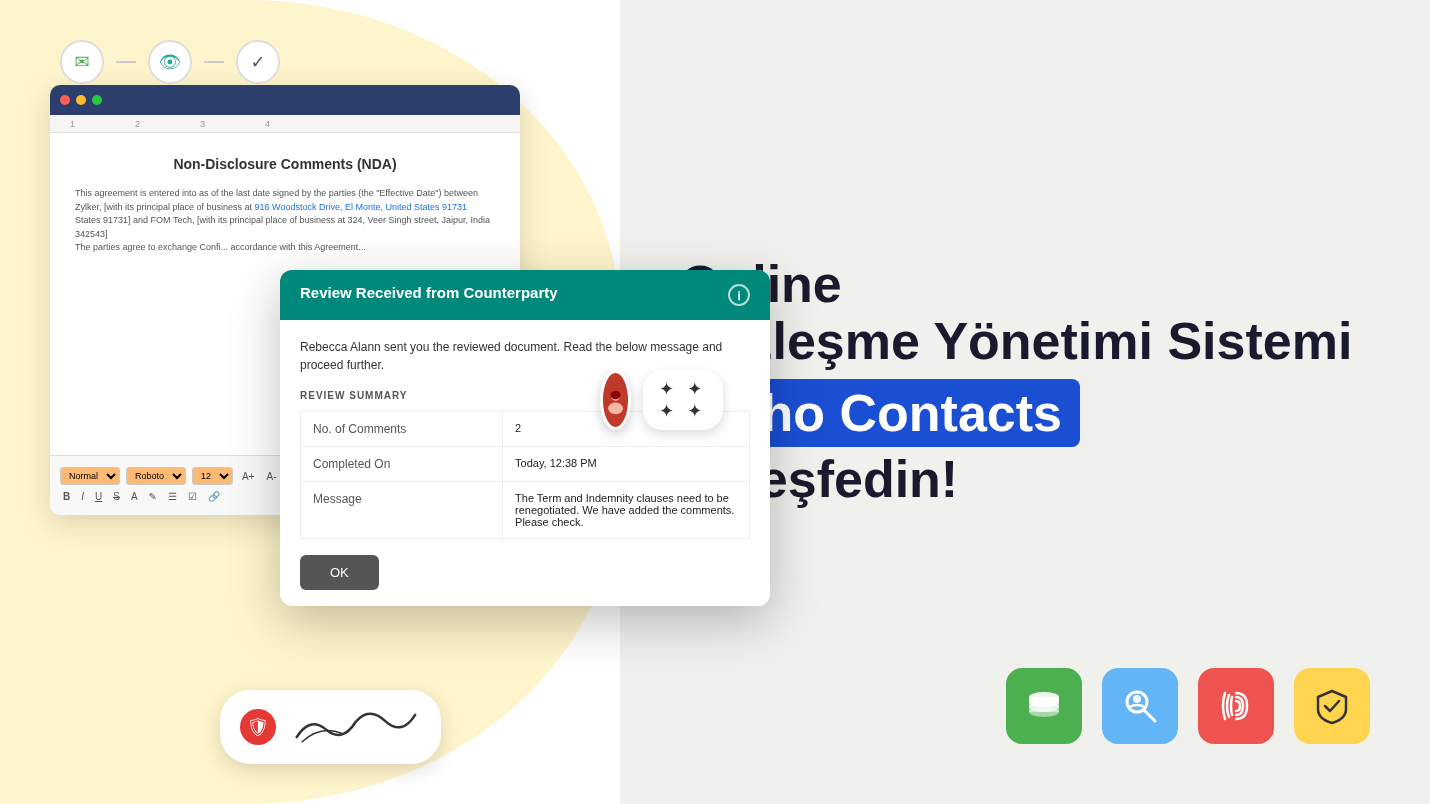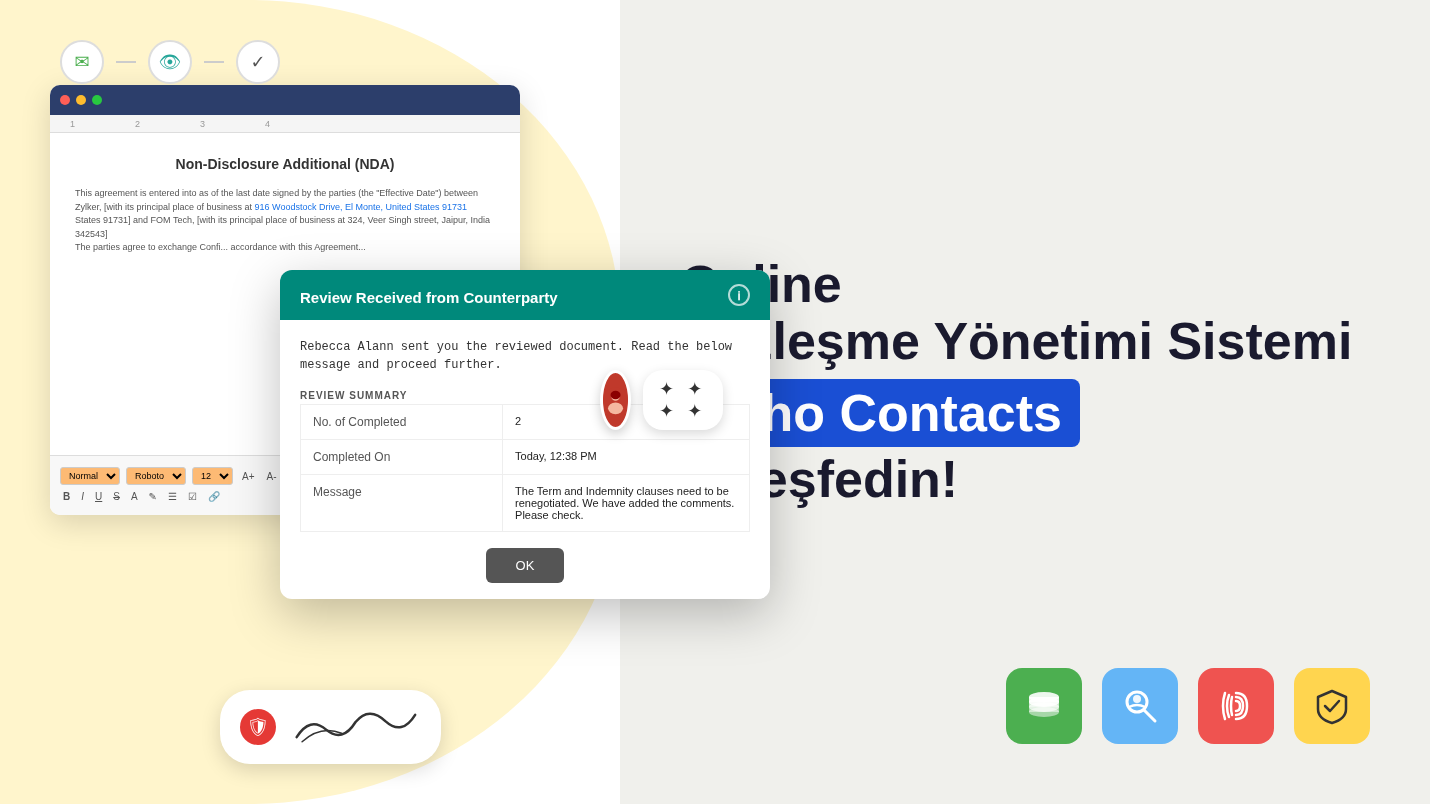--- a/index.html
+++ b/index.html
@@ -247,48 +247,47 @@
       overflow: hidden;
     }
     .review-header {
       background: #00897B;
       color: white;
       padding: 14px 20px;
       font-size: 15px;
       font-weight: 600;
       display: flex;
       justify-content: space-between;
-      align-items: flex-end;
+      align-items: flex-start;
     }
     .review-info-icon {
       width: 22px;
       height: 22px;
       border: 2px solid rgba(255,255,255,0.7);
       border-radius: 50%;
       display: flex;
       align-items: center;
       justify-content: center;
       font-size: 12px;
     }
     .review-body {
       padding: 18px 20px 0;
     }
     .review-intro {
       font-size: 12px;
       color: #333;
       margin-bottom: 16px;
       line-height: 1.5;
-      font-family: Liberation Mono, monospace;
     }
     .review-summary-label {
       font-size: 10px;
       font-weight: bold;
       color: #555;
       letter-spacing: 1px;
-      margin-bottom: 3px;
+      margin-bottom: 10px;
     }
     .review-table {
       width: 100%;
       border-collapse: collapse;
       font-size: 12px;
     }
     .review-table td {
       padding: 10px 12px;
       border: 1px solid #eee;
       vertical-align: top;
@@ -331,21 +330,21 @@
       padding: 8px 16px;
       box-shadow: 0 4px 12px rgba(0,0,0,0.15);
       font-size: 18px;
       color: #333;
       letter-spacing: 4px;
     }
 
     .review-footer {
       padding: 16px 20px;
       display: flex;
-      justify-content: center;
+      justify-content: flex-start;
     }
     .ok-btn {
       background: #555;
       color: white;
       border: none;
       padding: 10px 30px;
       border-radius: 6px;
       font-size: 13px;
       cursor: pointer;
     }
@@ -469,21 +468,21 @@
     </div>
     <div class="doc-ruler">
       <div class="ruler-marks">
         <span>1</span>
           <span>2</span>
           <span>3</span>
           <span>4</span>
       </div>
     </div>
     <div class="doc-content">
-      <div class="doc-title-text">Non-Disclosure Additional (NDA)</div>
+      <div class="doc-title-text">Non-Disclosure Comments (NDA)</div>
       <div class="doc-body-text">
         <span>This agreement is entered into as of the last date signed by the parties (the "Effective Date") between Zylker, [with its principal place of business at</span>
         <span class="doc-link">916 Woodstock Drive, El Monte, United States 91731</span>
         <span>States 91731] and FOM Tech, [with its principal place of business at 324, Veer Singh street, Jaipur, India 342543]</span>
       </div>
       <div class="doc-body-text">The parties agree to exchange Confi... accordance with this Agreement...</div>
     </div>
 
     <div class="clauses-panel">
       <div class="clauses-title">CLAUSES</div>
@@ -545,21 +544,21 @@
     <div class="review-header">
       <span>Review Received from Counterparty</span>
       <div class="review-info-icon">ℹ</div>
     </div>
     <div class="review-body">
       <div class="review-intro">Rebecca Alann sent you the reviewed document. Read the below message and proceed further.</div>
       <div class="review-summary-label">REVIEW SUMMARY</div>
       <table class="review-table">
         <tbody>
           <tr>
-            <td>No. of Completed</td>
+            <td>No. of Comments</td>
             <td>2</td>
           </tr>
           <tr>
             <td>Completed On</td>
             <td>Today, 12:38 PM</td>
           </tr>
           <tr>
             <td>Message</td>
             <td>The Term and Indemnity clauses need to be renegotiated. We have added the comments. Please check.</td>
           </tr>

